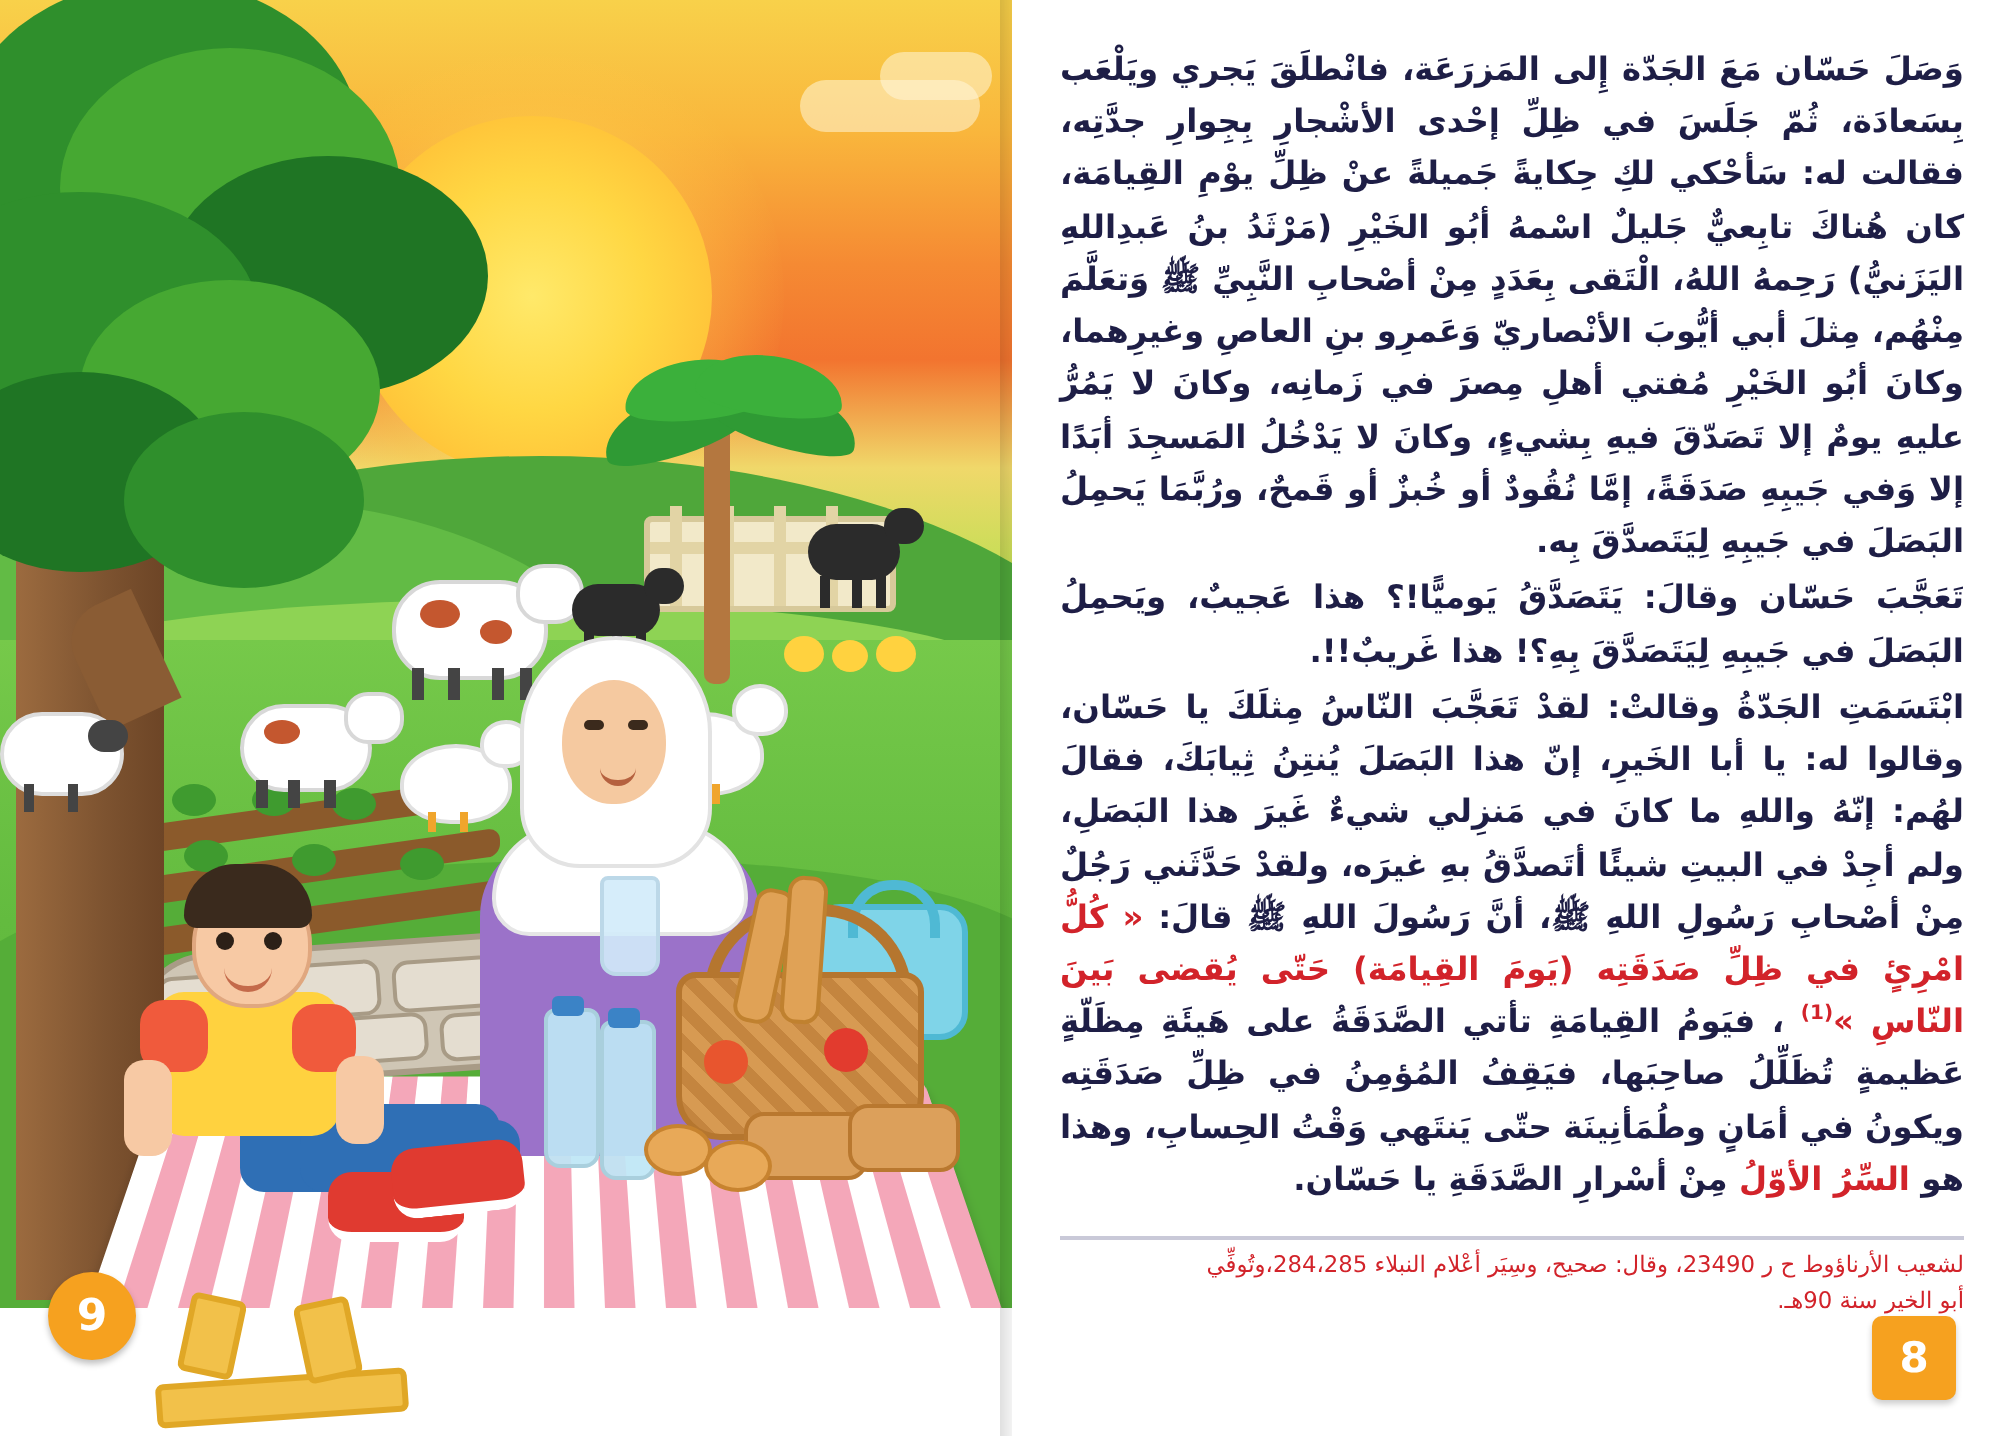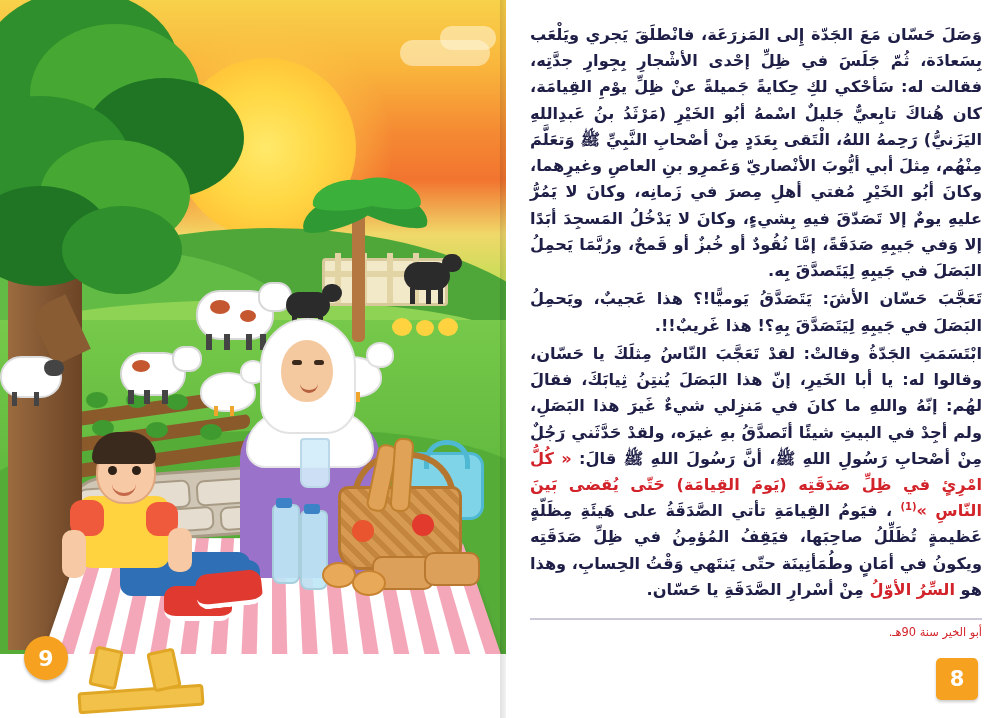--- a/index.html
+++ b/index.html
@@ -494,25 +494,26 @@
 
     <div class="pagenum-left">9</div>
   </div>
 
   <div class="spine"></div>
 
   <div class="text-page">
 
     <div class="text-body">
       <p>وَصَلَ حَسّان مَعَ الجَدّة إِلى المَزرَعَة، فانْطلَقَ يَجري ويَلْعَب بِسَعادَة، ثُمّ جَلَسَ في ظِلِّ إحْدى الأشْجارِ بِجِوارِ جدَّتِه، فقالت له: سَأحْكي لكِ حِكايةً جَميلةً عنْ ظِلِّ يوْمِ القِيامَة، كان هُناكَ تابِعيٌّ جَليلٌ اسْمهُ أبُو الخَيْرِ (مَرْثَدُ بنُ عَبدِاللهِ اليَزَنيُّ) رَحِمهُ اللهُ، الْتَقى بِعَدَدٍ مِنْ أصْحابِ النَّبِيِّ ﷺ وَتعَلَّمَ مِنْهُم، مِثلَ أبي أيُّوبَ الأنْصاريّ وَعَمرِو بنِ العاصِ وغيرِهما، وكانَ أبُو الخَيْرِ مُفتي أهلِ مِصرَ في زَمانِه، وكانَ لا يَمُرُّ عليهِ يومٌ إلا تَصَدّقَ فيهِ بِشيءٍ، وكانَ لا يَدْخُلُ المَسجِدَ أبَدًا إلا وَفي جَيبِهِ صَدَقَةً، إمَّا نُقُودٌ أو خُبزٌ أو قَمحٌ، ورُبَّمَا يَحمِلُ البَصَلَ في جَيبِهِ لِيَتَصدَّقَ بِه.</p>
-      <p>تَعَجَّبَ حَسّان الأشَ: يَتَصَدَّقُ يَوميًّا!؟ هذا عَجيبٌ، ويَحمِلُ البَصَلَ في جَيبِهِ لِيَتَصَدَّقَ بِهِ؟! هذا غَريبٌ!!.</p>
+      <p>تَعَجَّبَ حَسّان وقالَ: يَتَصَدَّقُ يَوميًّا!؟ هذا عَجيبٌ، ويَحمِلُ البَصَلَ في جَيبِهِ لِيَتَصَدَّقَ بِهِ؟! هذا غَريبٌ!!.</p>
       <p>ابْتَسَمَتِ الجَدّةُ وقالتْ: لقدْ تَعَجَّبَ النّاسُ مِثلَكَ يا حَسّان، وقالوا له: يا أبا الخَيرِ، إنّ هذا البَصَلَ يُنتِنُ ثِيابَكَ، فقالَ لهُم: إنّهُ واللهِ ما كانَ في مَنزِلي شيءٌ غَيرَ هذا البَصَلِ، ولم أجِدْ في البيتِ شيئًا أتَصدَّقُ بهِ غيرَه، ولقدْ حَدَّثَني رَجُلٌ مِنْ أصْحابِ رَسُولِ اللهِ ﷺ، أنَّ رَسُولَ اللهِ ﷺ قالَ: <span class="hl-red">« كُلُّ امْرِئٍ في ظِلِّ صَدَقَتِه (يَومَ القِيامَة) حَتّى يُقضى بَينَ النّاسِ »</span><span class="sup">(1)</span> ، فيَومُ القِيامَةِ تأتي الصَّدَقَةُ على هَيئَةِ مِظَلّةٍ عَظيمةٍ تُظَلِّلُ صاحِبَها، فيَقِفُ المُؤمِنُ في ظِلِّ صَدَقَتِه ويكونُ في أمَانٍ وطُمَأنِينَة حتّى يَنتَهي وَقْتُ الحِسابِ، وهذا هو <span class="hl-red">السِّرُ الأوّلُ</span> مِنْ أسْرارِ الصَّدَقَةِ يا حَسّان.</p>
     </div>
 
     <div class="footnote-rule"></div>
     <div class="footnote">
+      <p>لشعيب الأرناؤوط ح ر 23490، وقال: صحيح، وسِيَر أعْلام النبلاء 284،285،وتُوفِّي</p>
       <p>أبو الخير سنة 90هـ.</p>
     </div>
 
     <div class="pagenum-right">8</div>
   </div>
 
 </div>
 
 </body></html>

